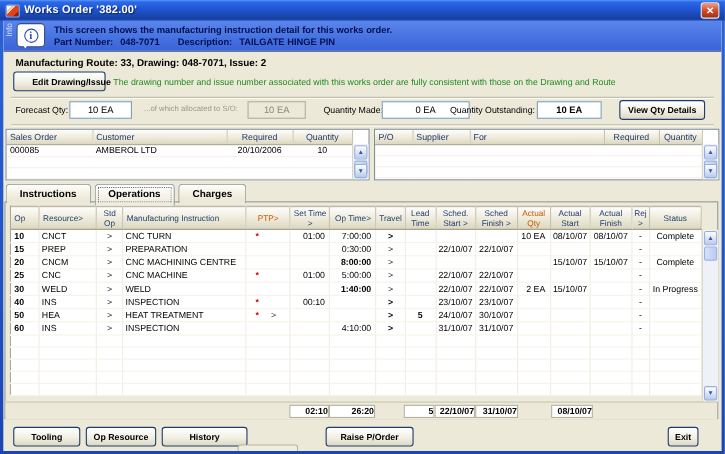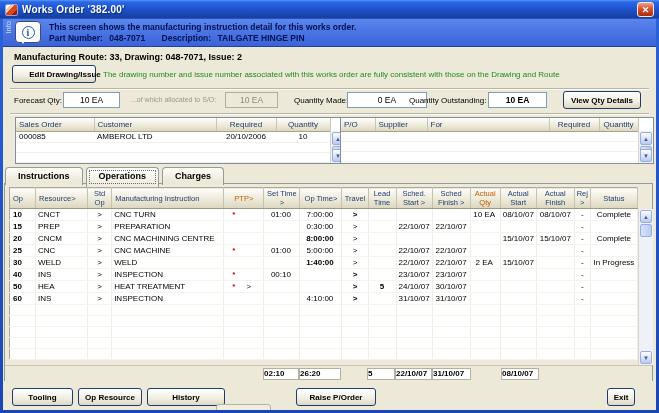--- a/index.html
+++ b/index.html
@@ -47,21 +47,21 @@
   .l-forecast { left:11px; } .l-alloc { left:128px; font-size:7px; } .l-made { left:291px; } .l-out { left:406px; }
   .field { position:absolute; top:73px; height:16px; background:#fff; border:1px solid #7f9db9; font-size:8.5px;
     display:flex; align-items:center; justify-content:center; }
   .field.disabled { background:#ece9d8; color:#8a887c; border-color:#b2ae9c; }
   .field.bold { font-weight:bold; }
   .f-forecast { left:60px; width:57px; } .f-alloc { left:222px; width:53px; } .f-made { left:344px; width:80px; } .f-out { left:485px; width:59px; }
   .view-qty { left:560px; top:72px; width:78px; height:18px; }
 
   
   .mini-panel { position:absolute; top:98px; height:47px; background:#fff; border:1px solid #828f9a; }
-  .mini-panel.sales { left:2px; width:331px;margin-left:10px; }
+  .mini-panel.sales { left:2px; width:331px; }
   .mini-panel.po { left:337px; width:314px; }
   .mini-table { border-collapse:collapse; table-layout:fixed; width:calc(100% - 15px); }
   .mini-table th { height:13px; font-size:8px; font-weight:normal; color:#21396b; text-align:left; padding:0 3px;
     background:linear-gradient(#fefdfb,#ece9d8 60%,#dcd7c0); border-right:1px solid #c9c5b2; border-bottom:1px solid #a8a492; overflow:hidden; white-space:nowrap; }
   .mini-table td { height:10px; line-height:10px; font-size:8px; color:#000; padding:0 3px; border-bottom:1px solid #f3f1e8; overflow:hidden; white-space:nowrap; }
   .sales .mini-table th:nth-child(3), .sales .mini-table td:nth-child(3),
   .sales .mini-table th:nth-child(4), .sales .mini-table td:nth-child(4) { text-align:center; }
   .po .mini-table th:nth-child(4), .po .mini-table td:nth-child(4),
   .po .mini-table th:nth-child(5), .po .mini-table td:nth-child(5) { text-align:center; }
 
@@ -88,33 +88,33 @@
   .ops-table col.w8{width:28px} .ops-table col.w9{width:36px} .ops-table col.w10{width:38px} .ops-table col.w11{width:30px}
   .ops-table col.w12{width:36px} .ops-table col.w13{width:38px} .ops-table col.w14{width:16px} .ops-table col.w15{width:47px}
   .ops-table th { height:21px; font-size:7.5px; line-height:9px; font-weight:normal; color:#223f70; text-align:center; vertical-align:middle;
     background:linear-gradient(#fefdfb,#ece9d8 55%,#dcd6c0); border-right:1px solid #c6c2ae; border-bottom:1px solid #9c9884; padding:0 1px; overflow:hidden; }
   .ops-table th.c0, .ops-table th.c1, .ops-table th.c3 { text-align:left; padding-left:3px; }
   .ops-table th.c4, .ops-table th.c11 { color:#c75c00; }
   .ops-table td { height:11px; line-height:11px; font-size:8px; color:#000; padding:0 2px; white-space:nowrap; overflow:hidden;
     border-right:1px solid #f0ede2; border-bottom:1px solid #f5f3ea; text-align:center; }
   .ops-table td.c0 { font-weight:bold; text-align:left; padding-left:3px; }
   .ops-table td.c1, .ops-table td.c3 { text-align:left; }
-  .ops-table td.c5, .ops-table td.c6, .ops-table td.c11 { padding-right:4px; }
+  .ops-table td.c5, .ops-table td.c6, .ops-table td.c11 { text-align:right; padding-right:4px; }
   .ops-table td.c6.b { font-weight:bold; }
   .ops-table td.c8 { font-weight:bold; }
   .ops-table td.c4 { text-align:left; padding-left:8px; }
   .star { color:#d00000; font-weight:bold; }
   .plink { color:#111; margin-left:11px; }
   .red-link { color:#c22000; font-weight:bold; }
   .blk-link { color:#111; }
   .ops-scroll { left:633px; top:25px; width:15px; height:156px; }
 
   .totals { position:absolute; left:0; right:0; top:181px; height:16px; background:#ece9d8; border-top:1px solid #c9c5b2; }
   .tcell { position:absolute; top:2px; height:12px; background:#fff; border:1px solid #b5b1a0; font-size:8px; font-weight:bold;
-    line-height:10px; text-align:left; }
+    line-height:10px; text-align:right; }
   .t-set { left:258px; width:36px; } .t-opt { left:294px; width:42px; } .t-lead { left:362px; width:28px; }
   .t-schs { left:390px; width:37px; } .t-schf { left:427px; width:39px; } .t-ast { left:496px; width:38px; }
 
   
   .fb { top:369px; height:18px; }
   .f-tooling { left:9px; width:61px; } .f-opdraw { left:75px; width:64px; } .f-history { left:144px; width:78px; }
   .f-permit { left:213px; width:55px;margin-top:16px; } .f-raise { left:293px; width:80px; } .f-exit { left:604px; width:28px; }
 </style>
 </head>
 <body>

